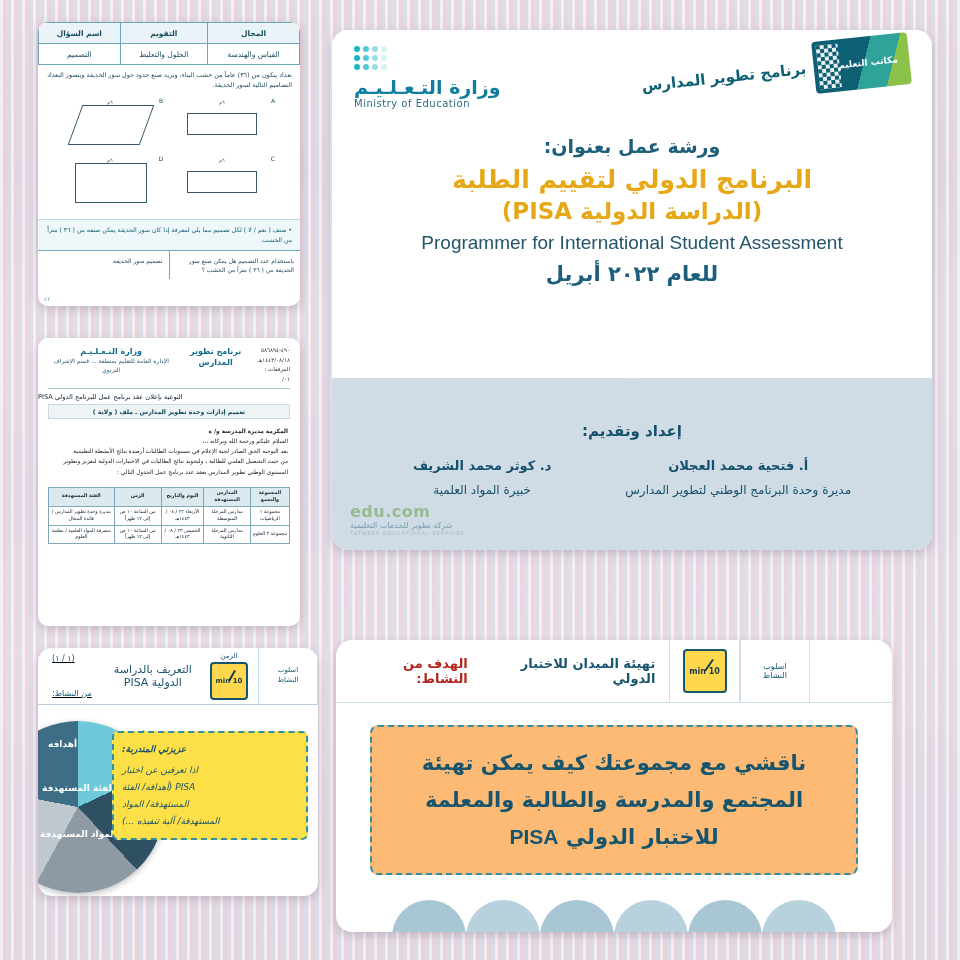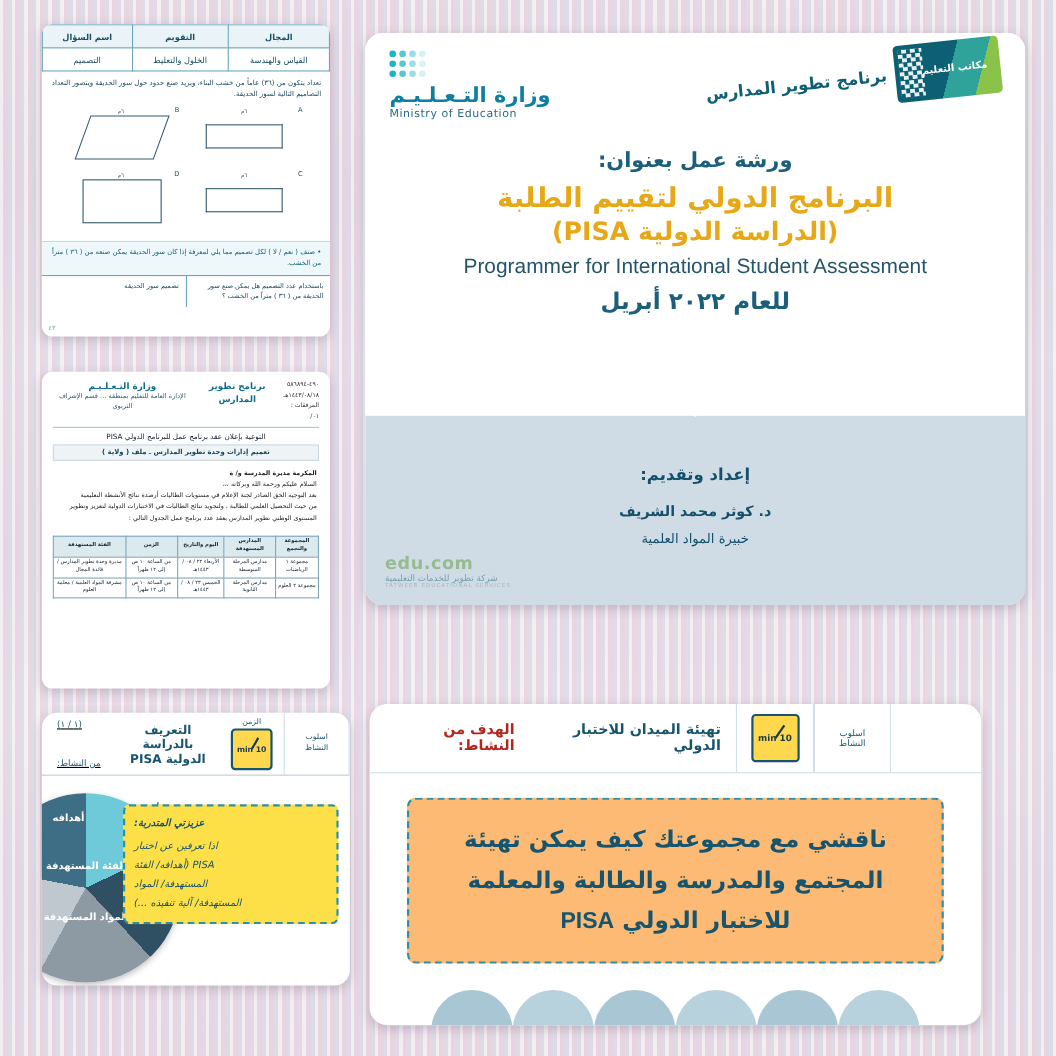--- a/index.html
+++ b/index.html
@@ -67,21 +67,21 @@
   .ws-bottom div:last-child{border-left:none;}
   .ws-pagenum{position:absolute;left:6px;bottom:4px;font-size:6px;color:#7aa;}
 
   
   #card-letter{left:38px;top:338px;width:262px;height:288px;border-radius:10px;}
   .lt-head{display:flex;justify-content:space-between;align-items:flex-start;padding:8px 10px 2px;}
   .lt-logo{font-size:6px;color:#2f5f74;text-align:center;line-height:1.4;}
   .lt-logo .big{font-size:8px;font-weight:bold;color:#0f6e8c;}
   .lt-meta{font-size:5.6px;color:#333;text-align:right;line-height:1.7;}
   .lt-bar{margin:2px 10px 4px;border-top:1px solid #9cc;}
-  .lt-title{font-size:6.6px;color:#123;text-align:center;margin:3px 0;}
+  .lt-title{font-size:6.6px;color:#123;text-align:left;margin:3px 0;}
   .lt-strip{background:#eef3f6;border:1px solid #cdd9e0;margin:3px 10px;padding:3px;font-size:6.2px;color:#14485c;text-align:center;font-weight:bold;}
   .lt-body{padding:4px 12px;font-size:5.8px;color:#222;line-height:1.75;text-align:right;}
   .lt-body .b{font-weight:bold;}
   .lt-table{width:calc(100% - 20px);margin:6px 10px;border-collapse:collapse;font-size:4.8px;color:#123;}
   .lt-table td{border:1px solid #7fa8b8;padding:2px 2px;text-align:center;line-height:1.45;vertical-align:middle;}
   .lt-table tr:first-child td{background:#dce9ef;font-weight:bold;}
 
   
   #card-slide{left:332px;top:30px;width:600px;height:520px;border-radius:16px;}
   .sl-white{position:relative;height:348px;background:#fff;}
@@ -126,21 +126,21 @@
   .wm{
     position:absolute;left:18px;bottom:14px;text-align:left;opacity:.55;
   }
   .wm .wm1{font-size:16px;color:#6ba14a;font-weight:bold;letter-spacing:.5px;}
   .wm .wm2{font-size:8px;color:#2b6b82;}
   .wm .wm3{font-size:5px;color:#8a98a0;letter-spacing:1px;}
 
   
   #card-wheel{left:38px;top:648px;width:280px;height:248px;border-radius:14px;}
   .act-head{display:flex;align-items:stretch;height:56px;border-bottom:1px solid #bcd;}
-  .act-title{flex:1;display:flex;align-items:center;justify-content:flex-start;font-size:11px;font-weight:bold;color:#17556e;text-align:center;padding:0 6px;}
+  .act-title{flex:1;display:flex;align-items:center;justify-content:flex-start;font-size:11px;font-weight:normal;color:#17556e;text-align:center;padding:0 6px;}
   .act-pair{display:flex;flex-direction:column;align-items:center;justify-content:center;width:58px;border-right:1px solid #cde;}
   .act-pair .cap{font-size:7px;color:#17556e;margin-bottom:2px;}
   .gauge{
     width:34px;height:34px;border-radius:4px;border:2px solid #17556e;background:#ffd84d;
     display:flex;align-items:center;justify-content:center;font-size:7px;font-weight:bold;color:#1a3a4a;position:relative;
   }
   .gauge:after{content:"";position:absolute;width:2px;height:12px;background:#1a3a4a;transform:rotate(30deg);transform-origin:bottom center;bottom:50%;}
   .act-sub{font-size:8px;color:#17556e;text-align:left;padding:2px 8px;}
   .wheel-wrap{position:relative;height:190px;}
   .wheel{
@@ -330,20 +330,24 @@
         <div class="sl-l3">(الدراسة الدولية PISA)</div>
         <div class="sl-l4">Programmer for International Student Assessment</div>
         <div class="sl-l5">للعام ٢٠٢٢ أبريل</div>
       </div>
       <span class="sl-notch"></span>
     </div>
     <div class="sl-blue">
       <div class="sl-prep">إعداد وتقديم:</div>
       <div class="sl-people">
         <div class="sl-p">
+          <div class="nm">أ. فتحية محمد العجلان</div>
+          <div class="rl">مديرة وحدة البرنامج الوطني لتطوير المدارس</div>
+        </div>
+        <div class="sl-p">
           <div class="nm">د. كوثر محمد الشريف</div>
           <div class="rl">خبيرة المواد العلمية</div>
         </div>
       </div>
       <div class="wm">
         <div class="wm1">edu.com</div>
         <div class="wm2">شركة تطوير للخدمات التعليمية</div>
         <div class="wm3">TATWEER EDUCATIONAL SERVICES</div>
       </div>
     </div>

